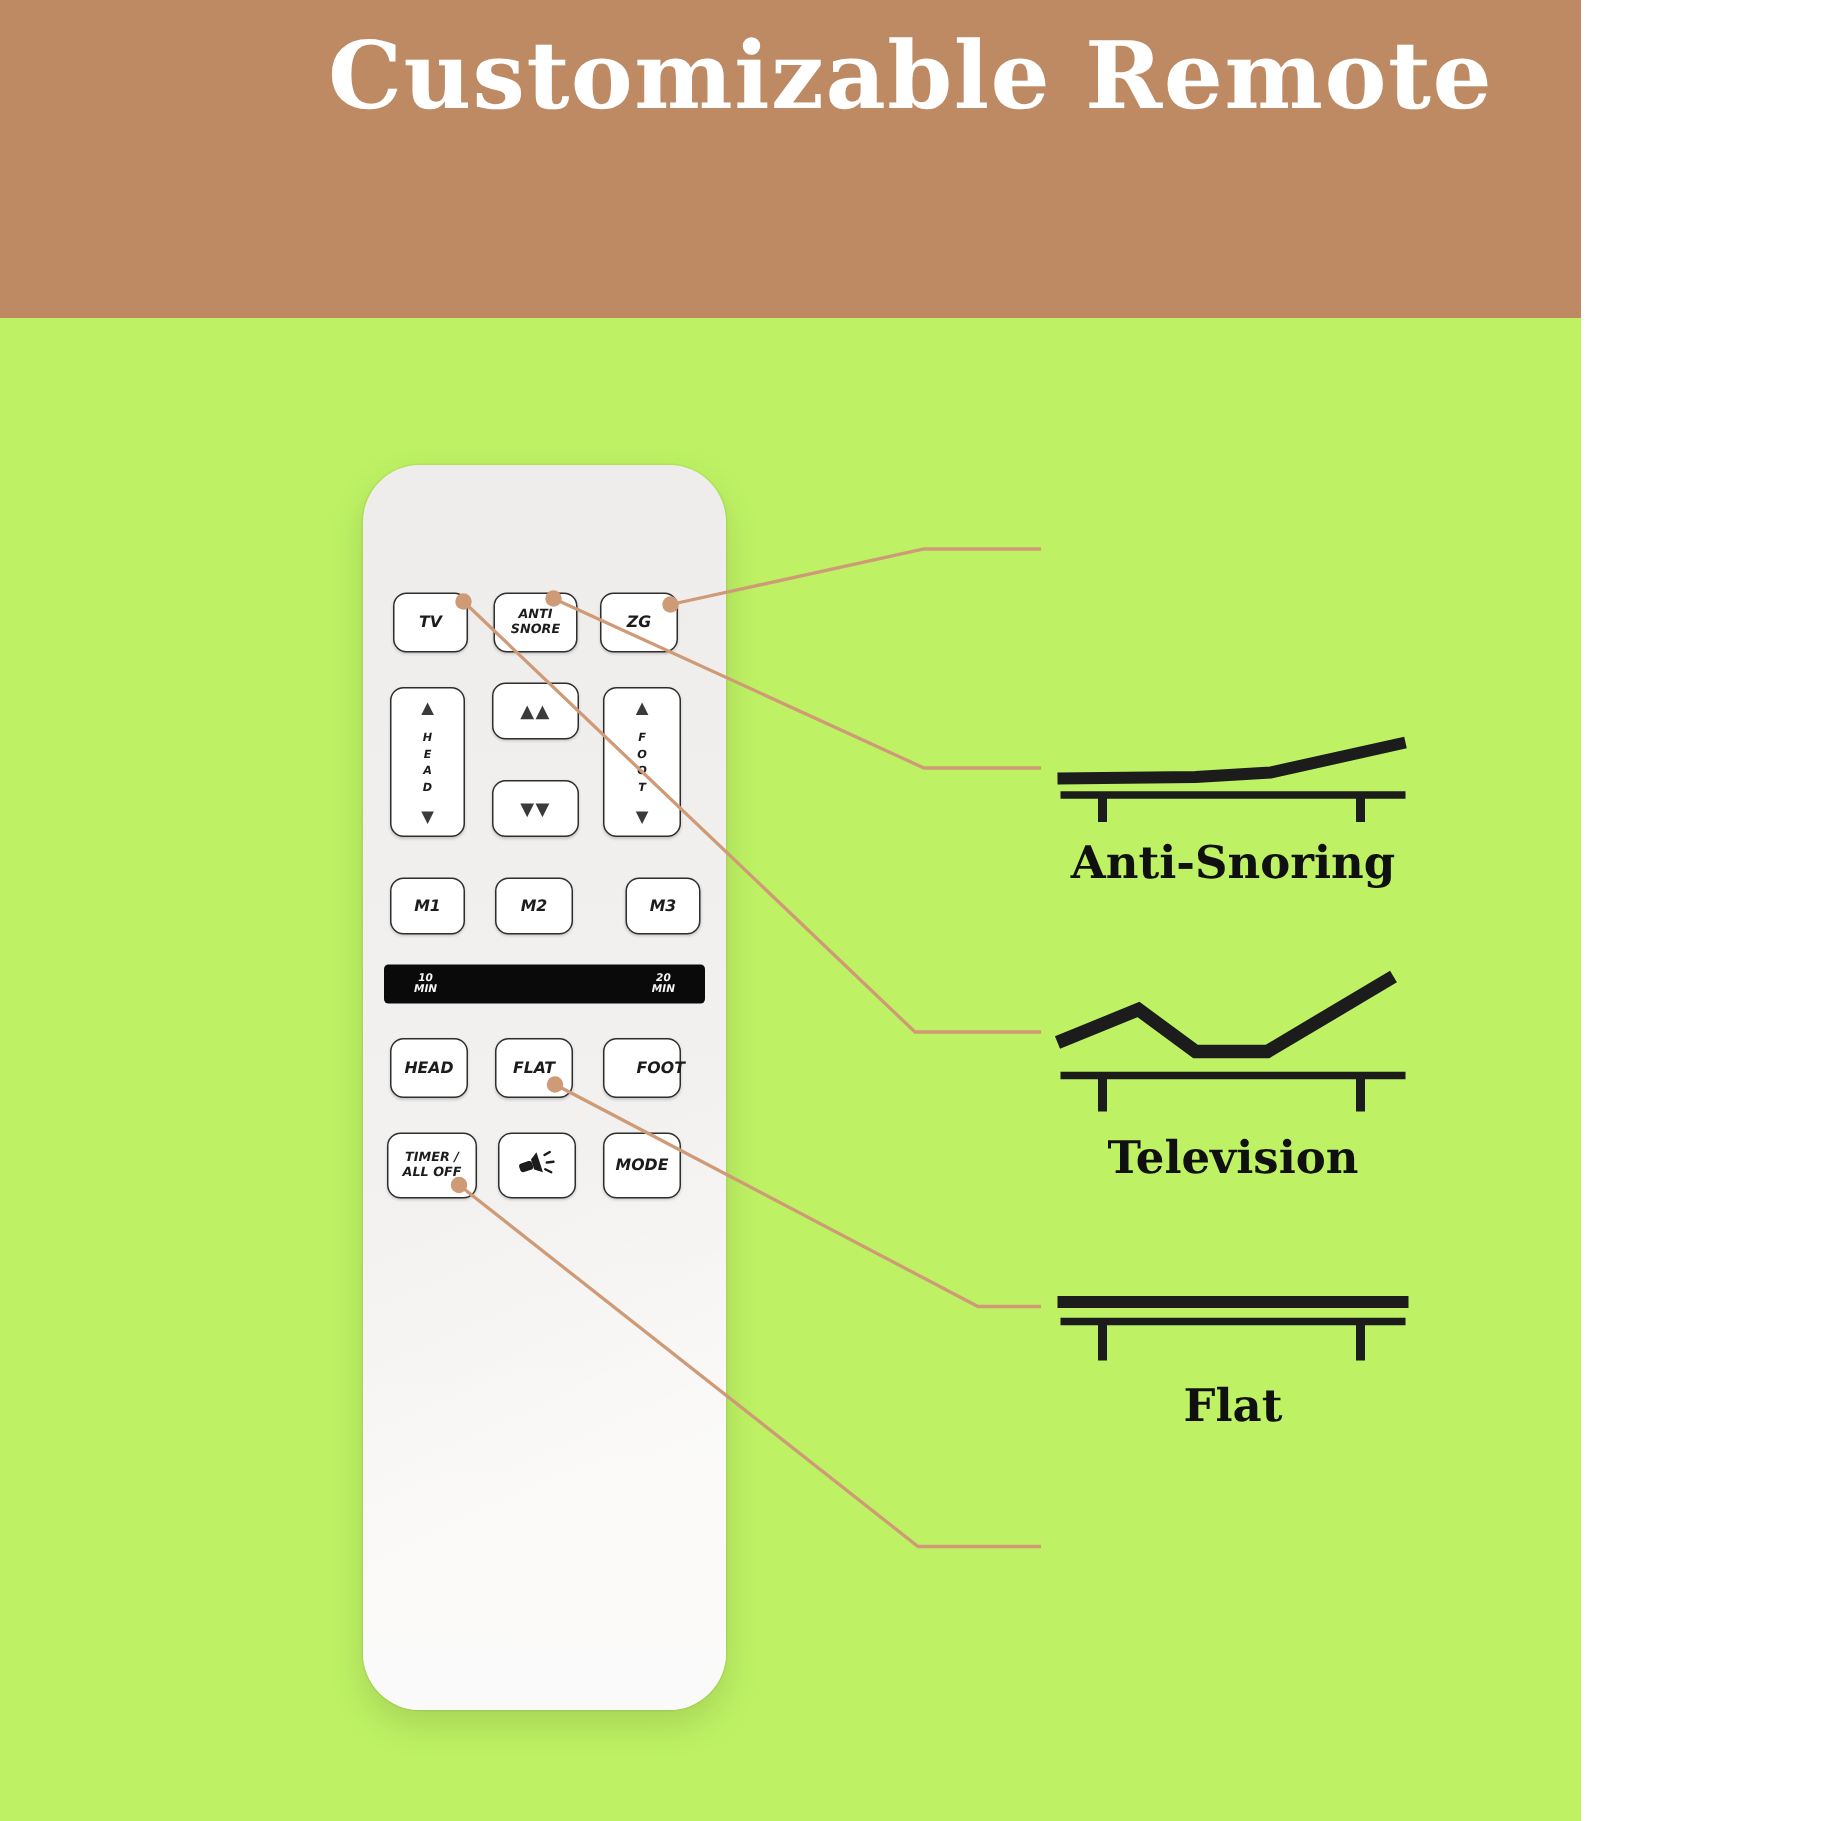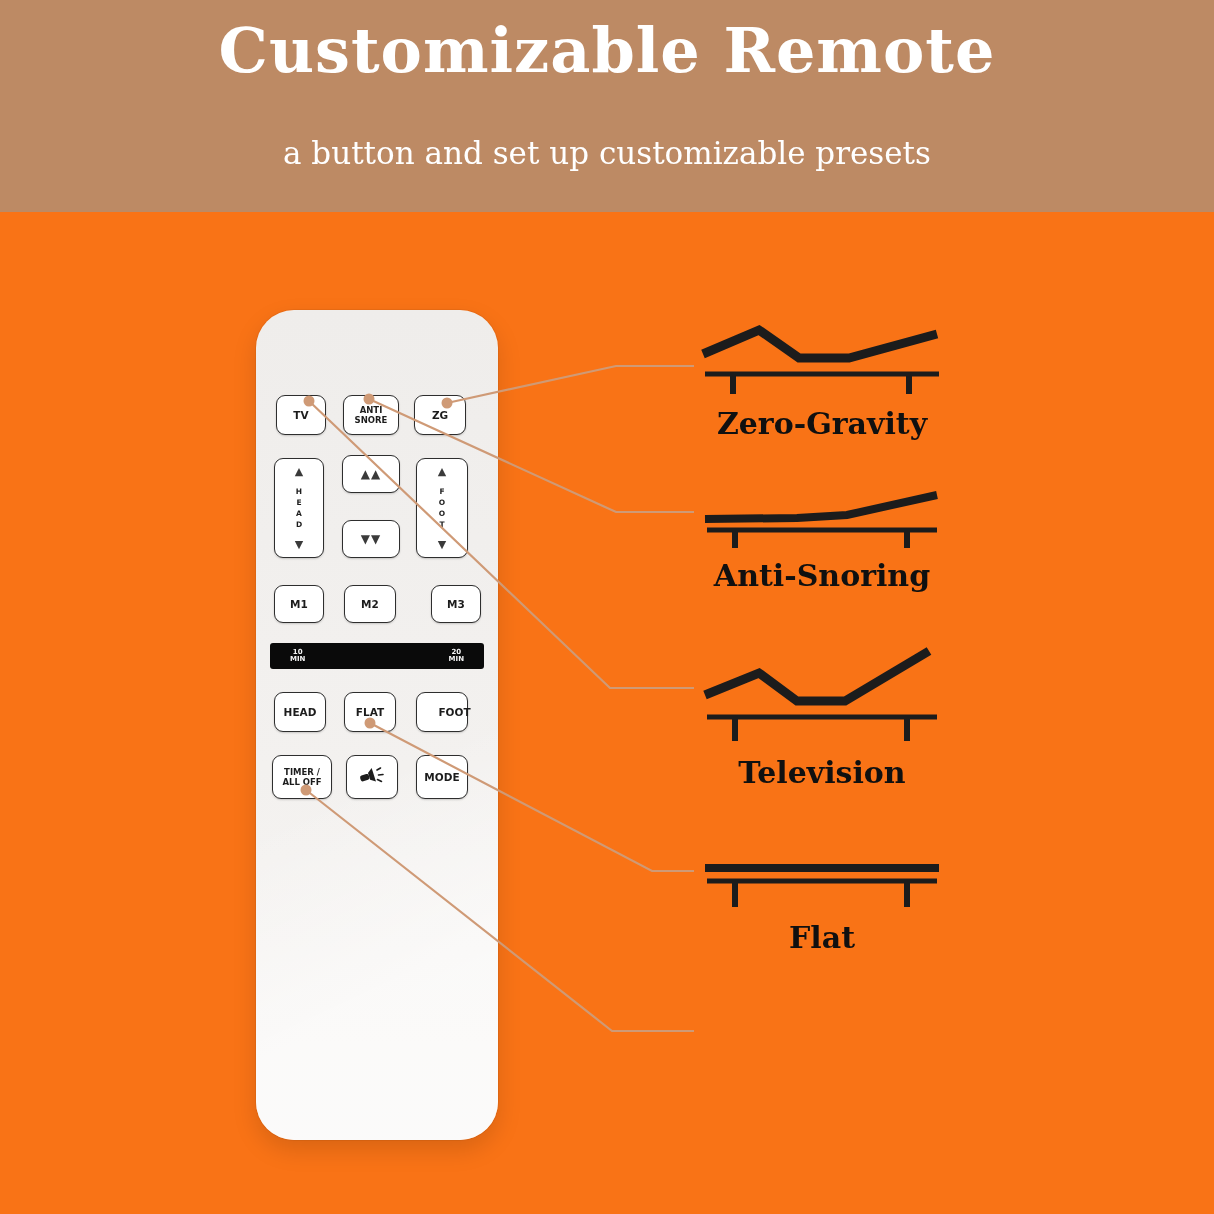--- a/index.html
+++ b/index.html
@@ -1,30 +1,30 @@
 <!DOCTYPE html>
 <html><head>
 <meta charset="utf-8">
 <style>
   html,body{margin:0;padding:0;background:#ffffff;}
-  #page{position:relative;width:1214px;height:1214px;background:#f97316;overflow:hidden;
+  #page{position:relative;width:1054px;height:1214px;background:#bef264;overflow:hidden;
         font-family:"DejaVu Sans","Liberation Sans",sans-serif;}
 
   
   .banner{position:absolute;left:0;top:0;width:1214px;height:212px;background:#bd8a64;
           display:flex;flex-direction:column;align-items:center;justify-content:flex-start;}
   .banner h1{margin:14px 0 2px 0;font-family:"DejaVu Serif","Liberation Serif",serif;
              font-weight:700;font-size:62px;color:#ffffff;letter-spacing:1px;}
   .banner .sub{margin:4px 0 0 0;font-family:"DejaVu Serif","Liberation Serif",serif;
                font-size:31px;line-height:40px;color:#ffffff;text-align:center;font-weight:400;}
 
   
-  .remote{position:absolute;left:256px;top:310px;width:242px;height:830px;border-radius:38px;
+  .remote{position:absolute;left:242px;top:310px;width:242px;height:830px;border-radius:38px;
           background:linear-gradient(180deg,#efedeb 0%,#f3f1ef 55%,#f7f5f3 100%);
-          box-shadow:0 10px 24px rgba(0,0,0,0.13), 0 0 0 1px rgba(0,0,0,0.05);}
+          box-shadow:0 10px 24px rgba(0,0,0,0.13), 0 0 0 1px rgba(0,0,0,0.05);font-style:italic;}
   .remote::after{content:"";position:absolute;inset:0;border-radius:inherit;pointer-events:none;
           background:linear-gradient(155deg,rgba(255,255,255,0) 55%,rgba(255,255,255,0.55) 80%);}
   .btn{position:absolute;background:#ffffff;border:1.6px solid #2e2e2e;border-radius:9px;
        display:flex;align-items:center;justify-content:center;text-align:center;
        font-weight:700;font-size:10.5px;color:#1c1c1c;box-shadow:0 1px 2px rgba(0,0,0,0.18);
        box-sizing:border-box;z-index:2;}
   .btn.small-text{font-size:8.5px;line-height:10px;white-space:pre-line;}
   .b-tv   {left:20px;top:85px;width:50px;height:40px;}
   .b-anti {left:87px;top:85px;width:56px;height:40px;}
   .b-zg   {left:158px;top:85px;width:52px;height:40px;}
@@ -60,21 +60,20 @@
 </style>
 </head>
 <body>
 
 <div id="page">
 
   <header class="banner">
     <h1>Customizable Remote</h1>
     <p class="sub">
       <br>
-      <span>a button and set up customizable presets</span>
     </p>
   </header>
 
   <div class="remote">
     <div class="btn b-tv">TV</div>
     <div class="btn b-anti small-text">ANTI
 SNORE</div>
     <div class="btn b-zg">ZG</div>
 
     <div class="btn b-headrock">
@@ -124,29 +123,20 @@
             <line x1="18" y1="4" x2="21.5" y2="2"></line>
             <line x1="19.5" y1="9" x2="24" y2="8.5"></line>
             <line x1="18.5" y1="13.5" x2="22.5" y2="15.5"></line>
           </g>
         </svg>
       </span>
     </div>
     <div class="btn b-mode">MODE</div>
   </div>
 
-  <div class="position p-zg">
-    <svg class="bed-icon" width="250" height="78" viewBox="0 0 250 78">
-      <polyline points="6,36 62,12 102,40 152,40 240,16" fill="none" stroke="#1c1c1c" stroke-width="9"></polyline>
-      <line x1="8" y1="56" x2="242" y2="56" stroke="#1c1c1c" stroke-width="5"></line>
-      <line x1="36" y1="56" x2="36" y2="76" stroke="#1c1c1c" stroke-width="6"></line>
-      <line x1="212" y1="56" x2="212" y2="76" stroke="#1c1c1c" stroke-width="6"></line>
-    </svg>
-    <div class="pos-label">Zero-Gravity</div>
-  </div>
 
   <div class="position p-anti">
     <svg class="bed-icon" width="250" height="62" viewBox="0 0 250 62">
       <polyline points="8,33 100,32 150,29 240,9" fill="none" stroke="#1c1c1c" stroke-width="8"></polyline>
       <line x1="10" y1="44" x2="240" y2="44" stroke="#1c1c1c" stroke-width="5"></line>
       <line x1="38" y1="44" x2="38" y2="62" stroke="#1c1c1c" stroke-width="6"></line>
       <line x1="210" y1="44" x2="210" y2="62" stroke="#1c1c1c" stroke-width="6"></line>
     </svg>
     <div class="pos-label">Anti-Snoring</div>
   </div>

